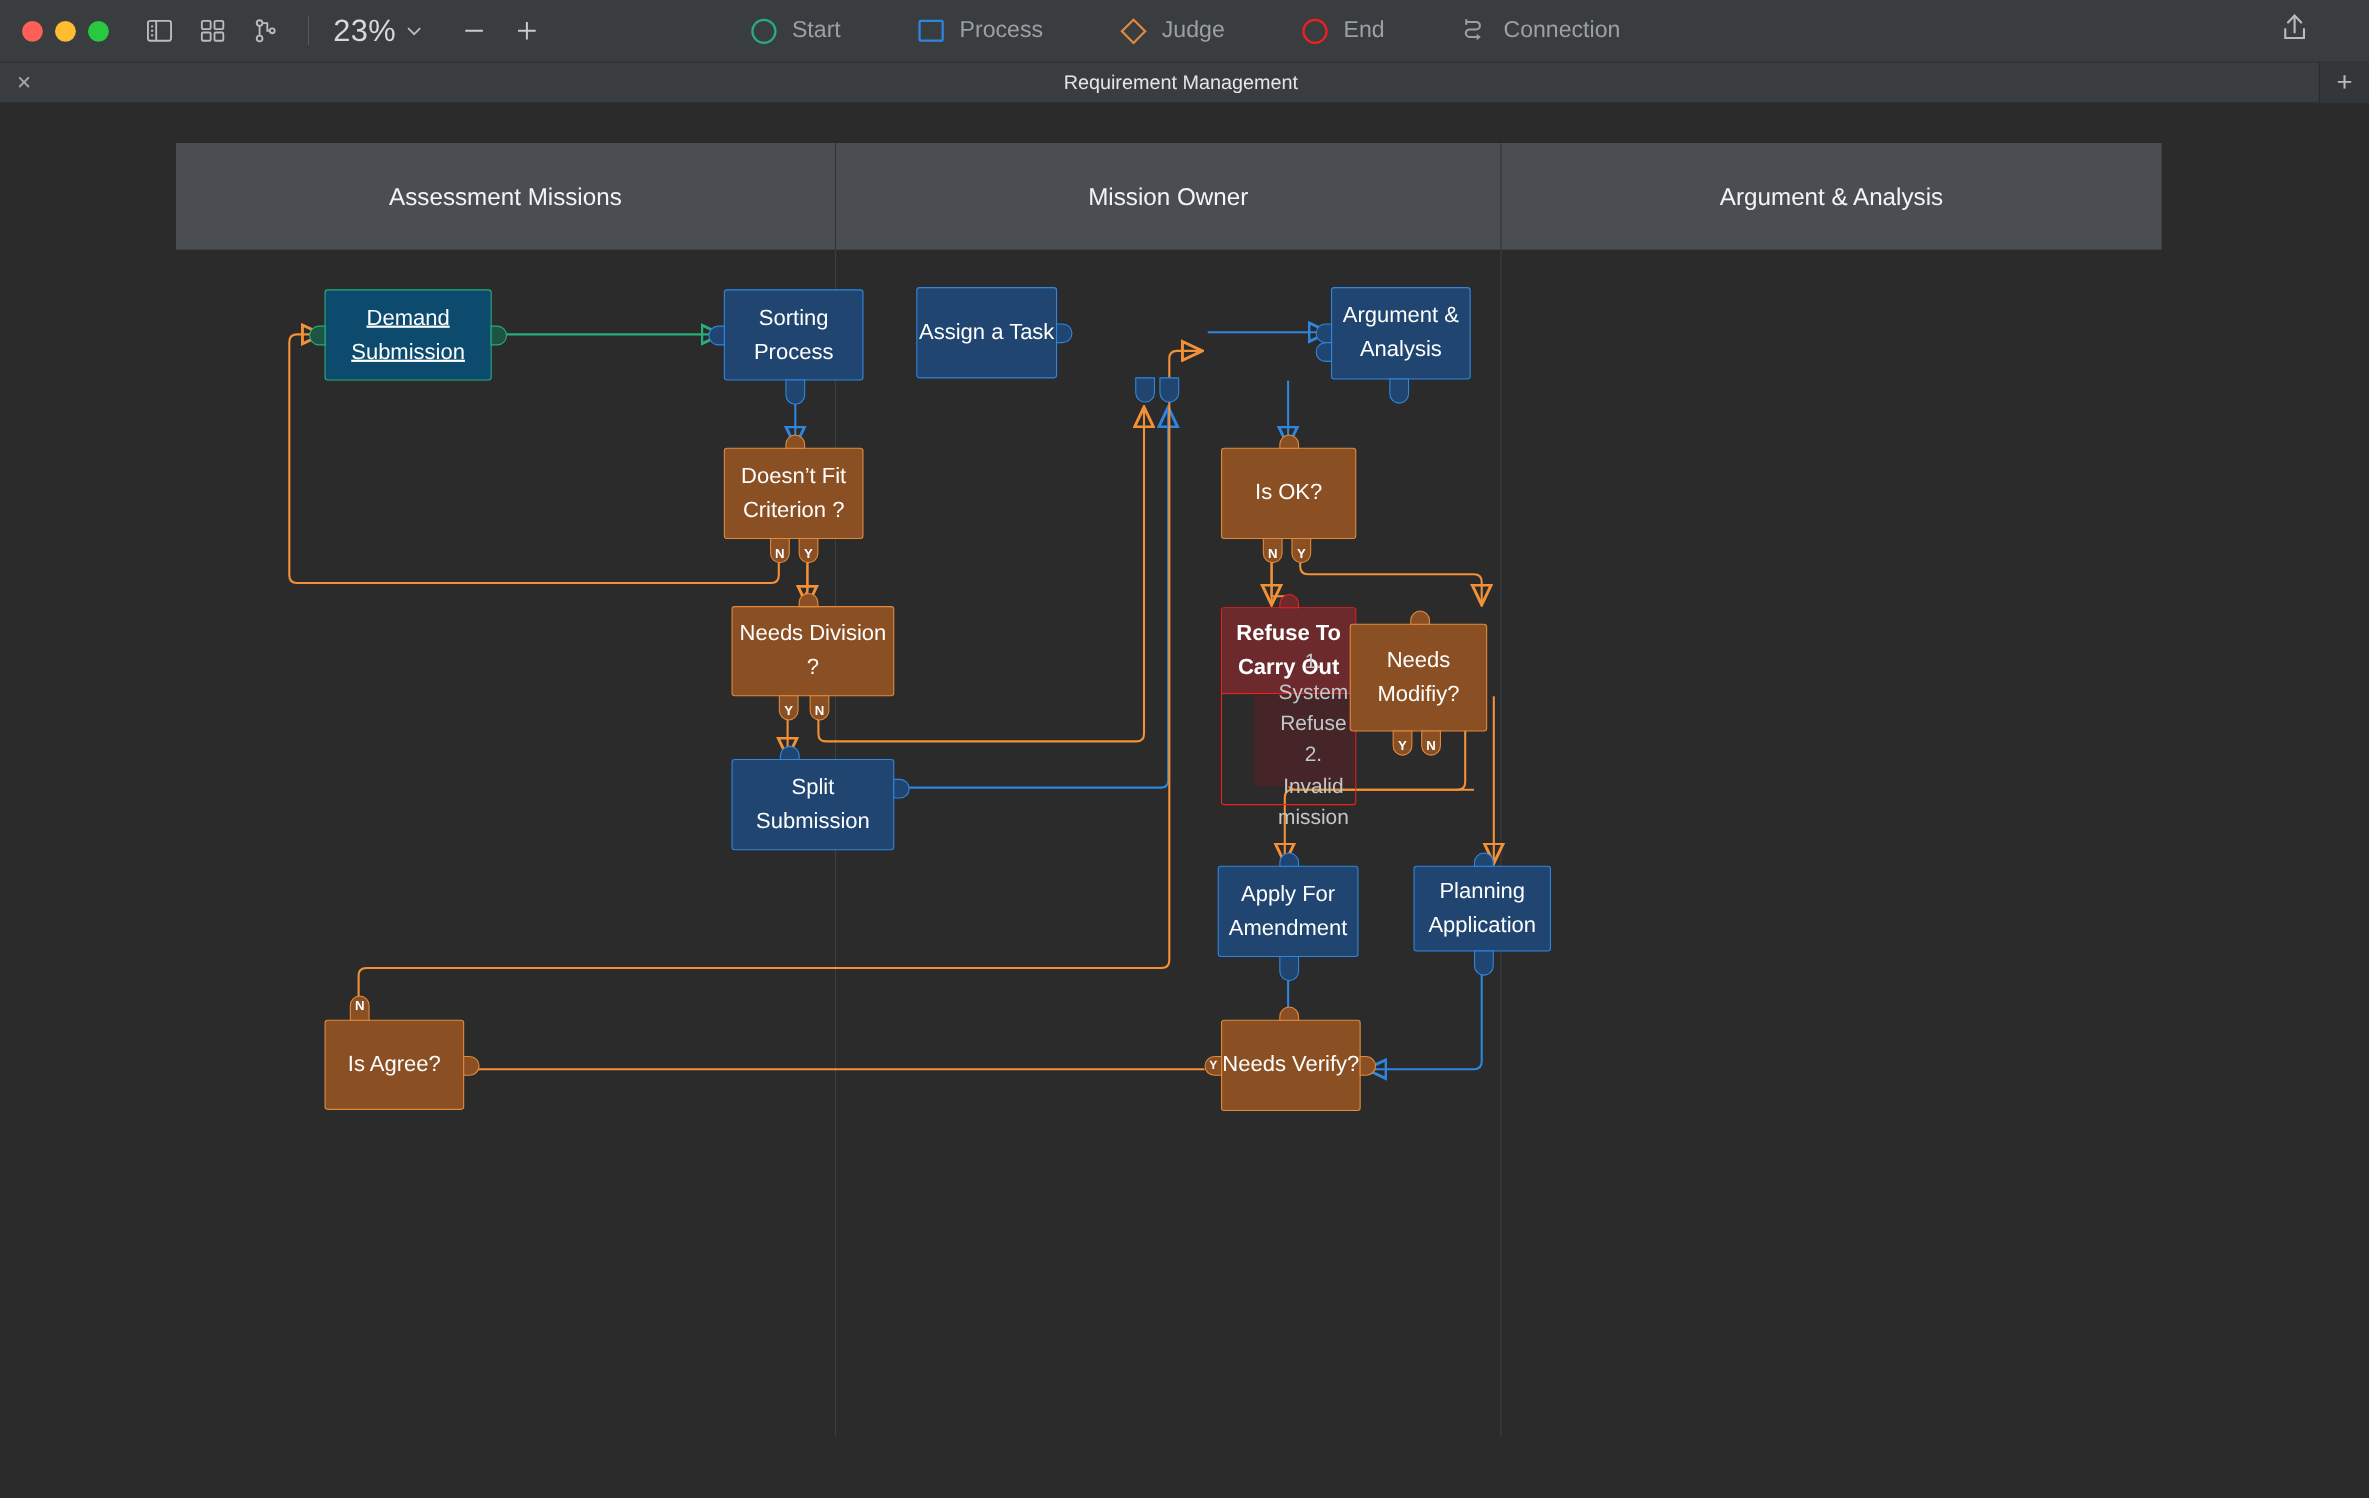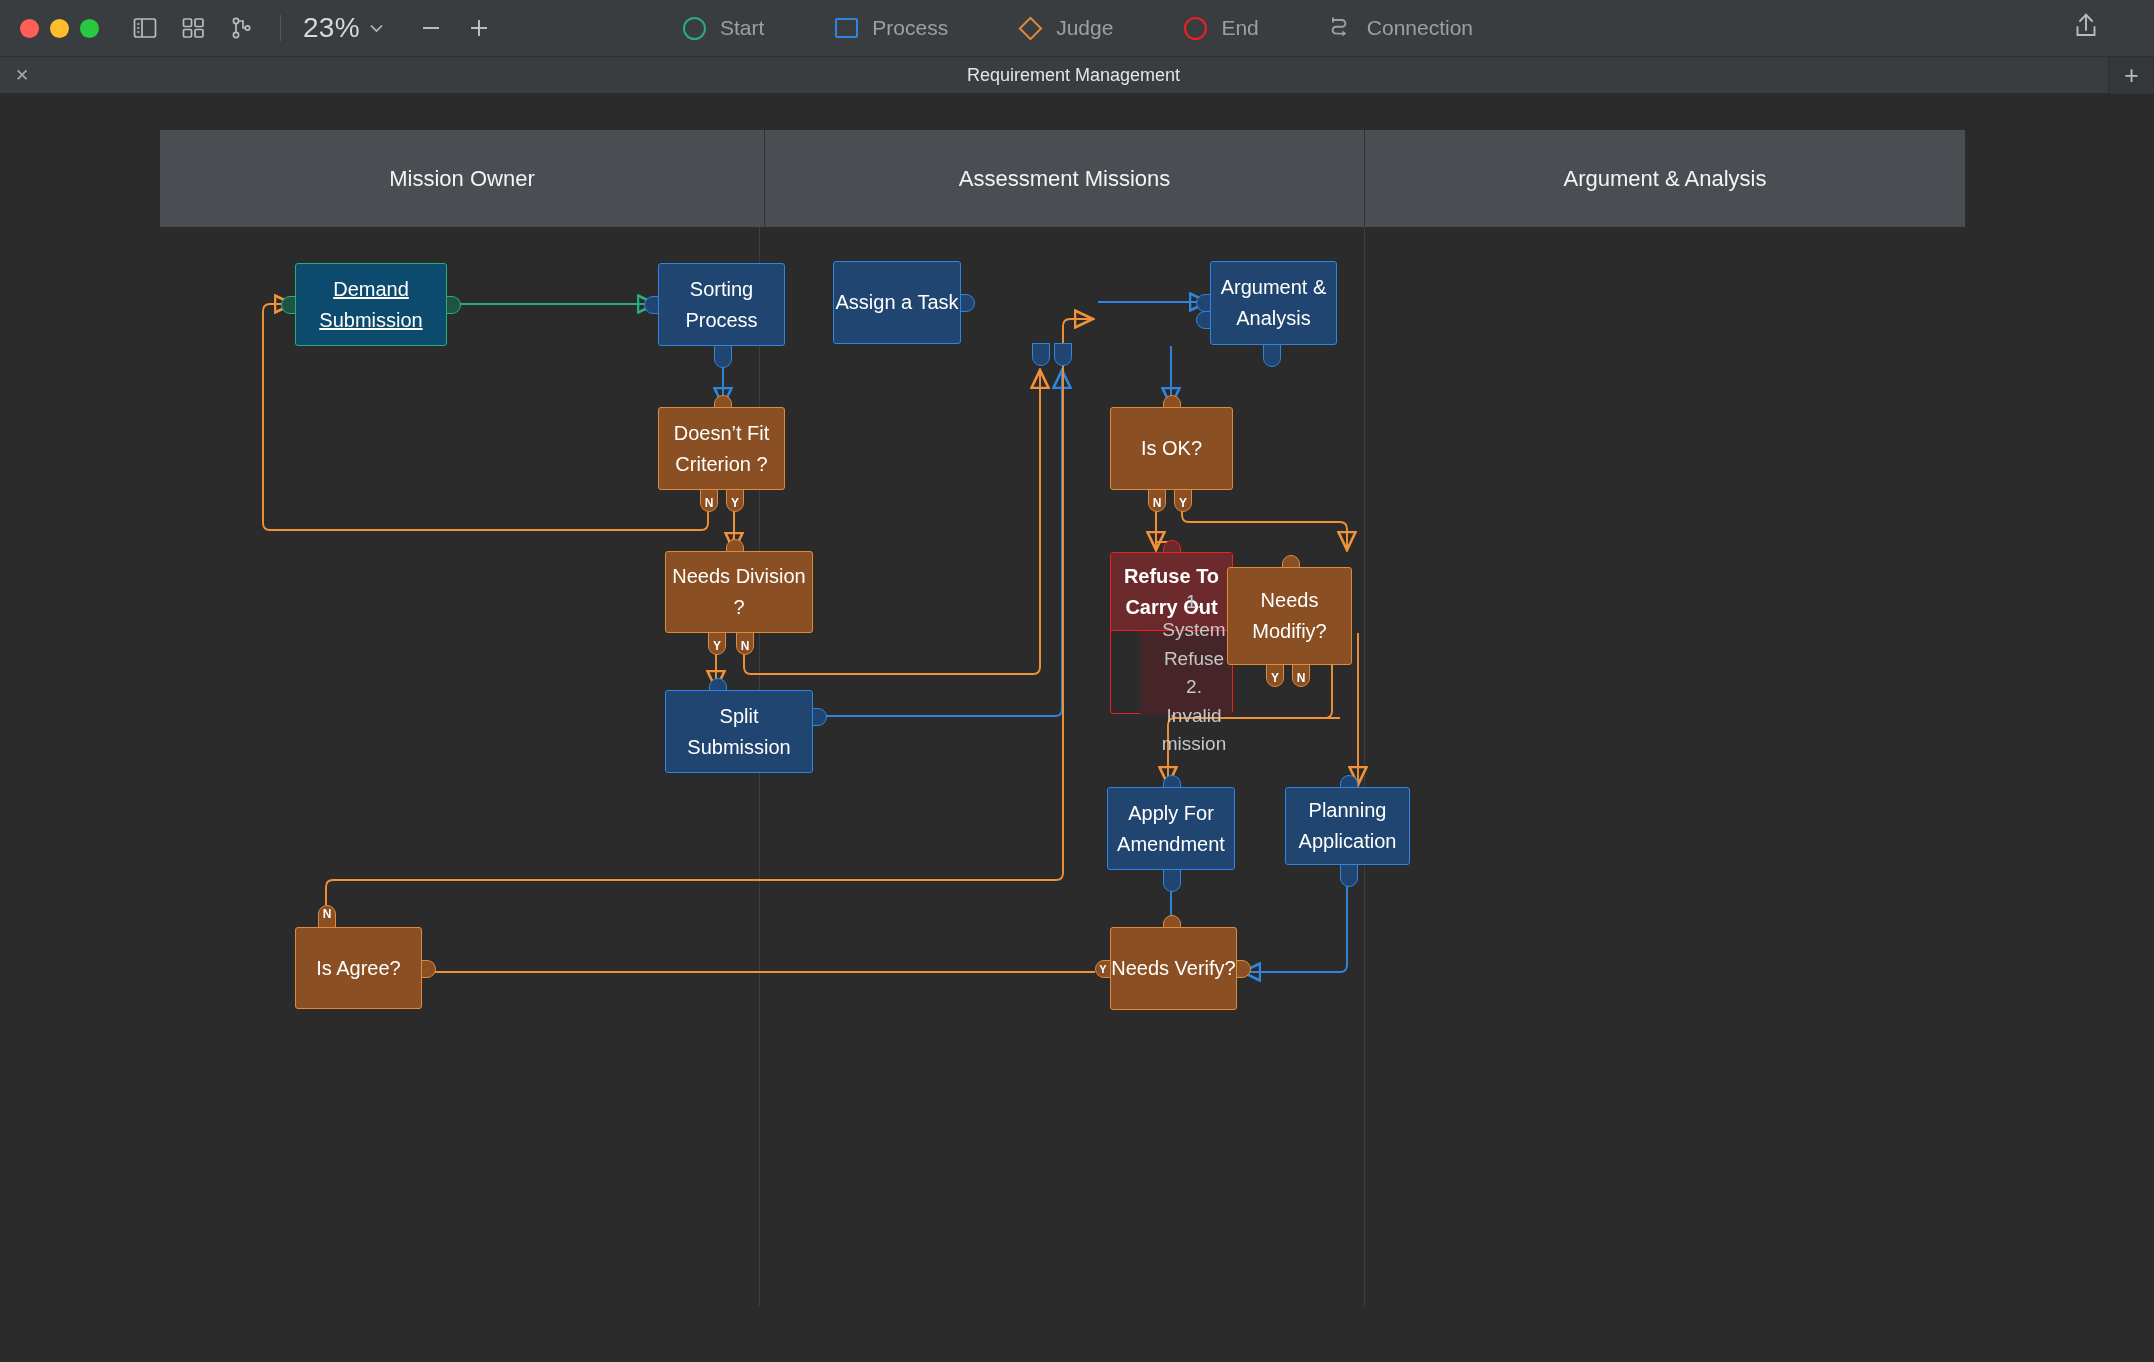--- a/index.html
+++ b/index.html
@@ -240,25 +240,25 @@
 <div class="tabbar">
   <span class="tab-close">✕</span>
   <span class="tab-title">Requirement Management</span>
   <span class="tab-add">+</span>
 </div>
 
 <div class="canvas">
   <div class="diagram">
 
     <div class="lane-head-row">
+      <div class="lane-head" style="width:600px">
+        <span>Assessment Missions</span>
+      </div>
       <div class="lane-head" style="width:605px">
         <span>Mission Owner</span>
-      </div>
-      <div class="lane-head" style="width:600px">
-        <span>Assessment Missions</span>
       </div>
       <div class="lane-head" style="width:600px">
         <span>Argument &amp; Analysis</span>
       </div>
     </div>
 
     <div class="lane-body-row">
       <div class="lane-body" style="width:600px"></div>
       <div class="lane-body" style="width:605px"></div>
       <div class="lane-body" style="width:600px"></div>
@@ -381,21 +381,21 @@
       <span class="nline">Is OK?</span>
       <span class="port-stub p-top pc-orange" style="left:52px; top:-13px;"></span>
       <span class="port-stub p-bot pc-orange" style="left:37px; bottom:-23px;">
         <span class="p-lbl">N</span>
       </span>
       <span class="port-stub p-bot pc-orange" style="left:63px; bottom:-23px;">
         <span class="p-lbl">Y</span>
       </span>
     </div>
 
-    <div class="node end" style="left:950px; top:422px; width:123px; height:162px;">
+    <div class="node end" style="left:950px; top:422px; width:123px; height:180px;">
       <div class="end-head">
         <span class="nline">Refuse To</span>
         <span class="nline">Carry Out</span>
       </div>
       <div class="end-body">
         <span class="nline">1. System Refuse</span>
         <span class="nline">2. Invalid mission</span>
       </div>
       <span class="port-stub p-top pc-red" style="left:52px; top:-13px;"></span>
     </div>

